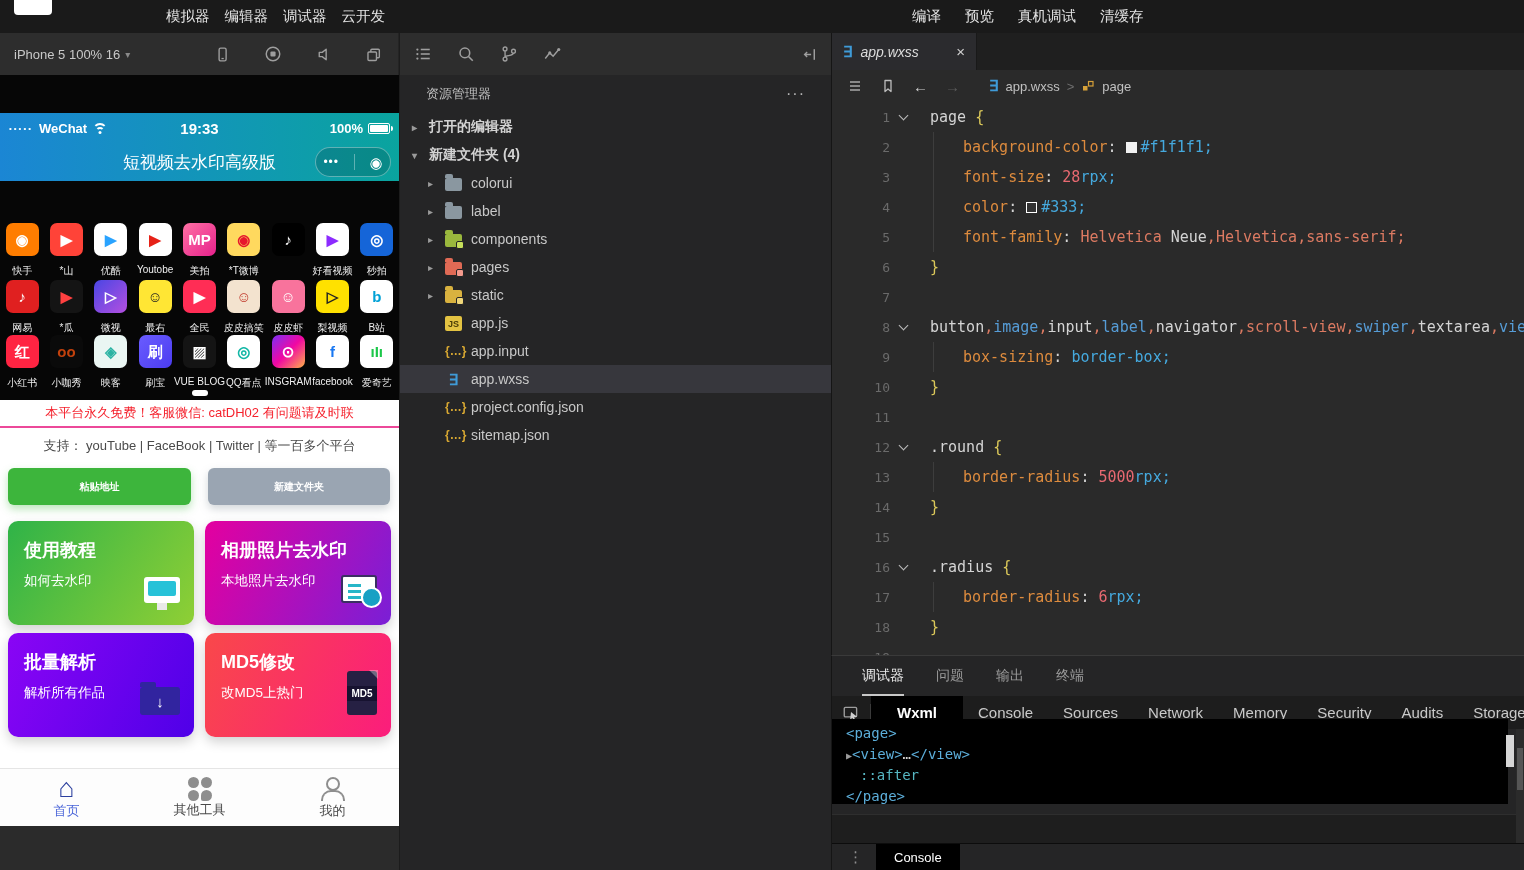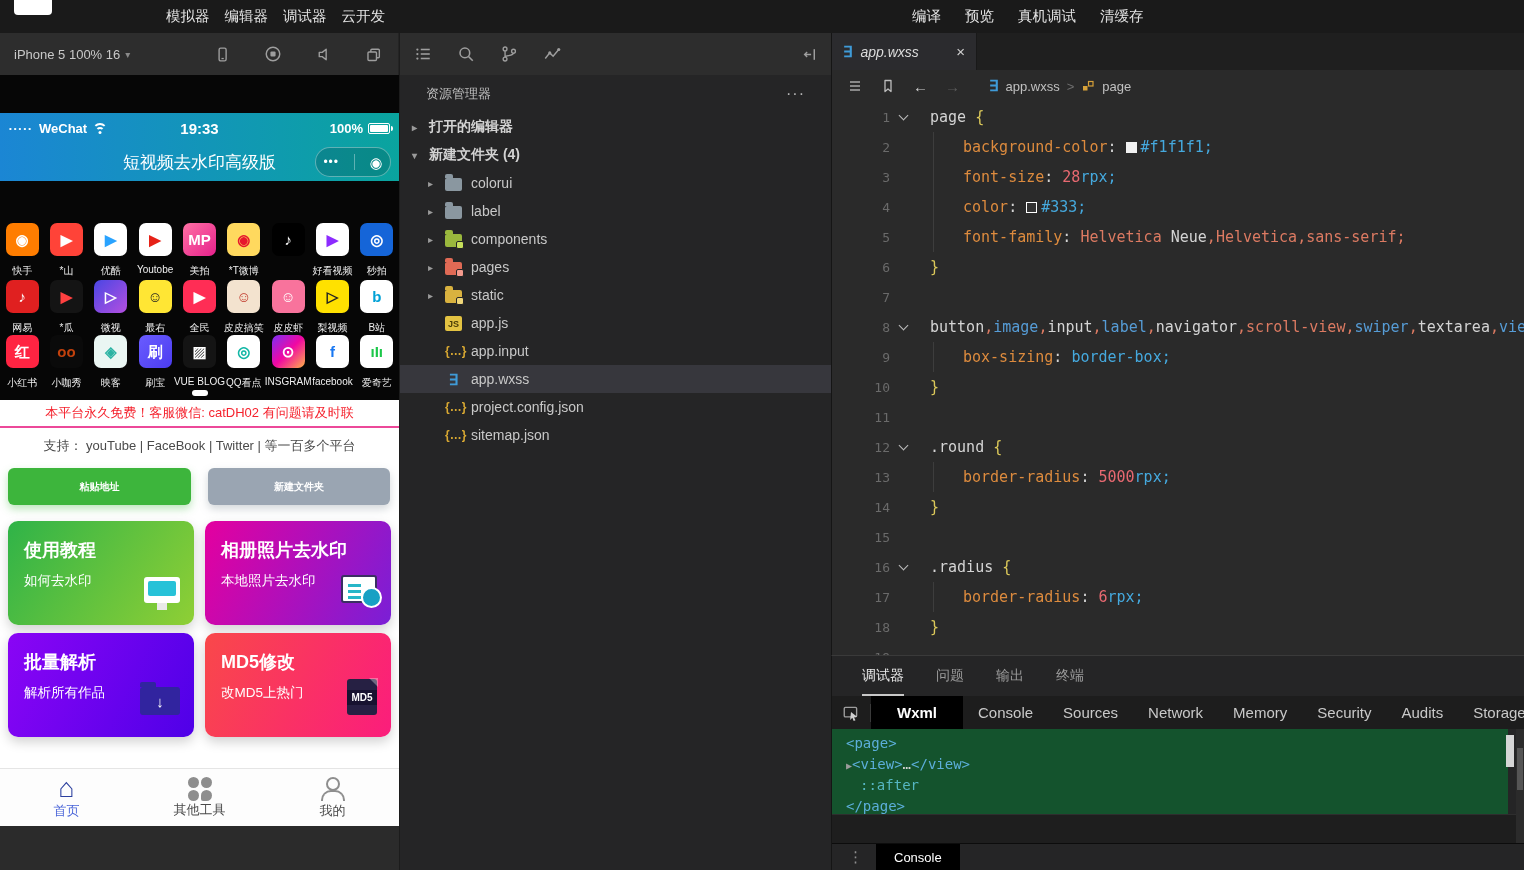--- a/index.html
+++ b/index.html
@@ -70,21 +70,21 @@
 .cs{margin:10px 0 0 16px;font-size:13.5px}
 .cic{position:absolute;right:14px;bottom:22px}
 .ic-monitor{width:36px;height:26px;background:#fff;border-radius:3px}
 .ic-monitor::before{content:"";position:absolute;left:4px;top:4px;width:28px;height:15px;background:#27c2d8;border-radius:2px}
 .ic-monitor::after{content:"";position:absolute;left:13px;bottom:-7px;width:10px;height:7px;background:#e9e9e9}
 .ic-photo{width:36px;height:28px;background:#fff;border-radius:3px;border:2px solid #3b2f63}
 .ic-photo::before{content:"";position:absolute;left:5px;top:7px;width:13px;height:2.5px;background:#28b6c8;box-shadow:0 6px 0 #28b6c8,0 12px 0 #28b6c8}
 .ic-photo::after{content:"";position:absolute;right:-7px;bottom:-7px;width:17px;height:17px;border-radius:50%;background:#17a0c4;border:2px solid #fff}
 .ic-folder{width:40px;height:28px;background:#31249f;border-radius:3px;display:flex;align-items:center;justify-content:center}
 .ic-folder::before{content:"";position:absolute;left:0;top:-5px;width:16px;height:5px;background:#31249f;border-radius:2px 2px 0 0}
-.ic-md5{width:30px;height:36px;background:#262043;border-radius:3px;display:flex;align-items:center;}
+.ic-md5{width:30px;height:44px;background:#262043;border-radius:3px;display:flex;align-items:center;}
 .ic-md5::before{content:"";position:absolute;right:-1px;top:-1px;width:0;height:0;border-style:solid;border-width:0 9px 9px 0;border-color:transparent #ffffff55 transparent transparent}
 .cictext{color:#fff;font-size:10px;font-weight:800}
 .ic-folder .cictext{font-size:15px}
 .ic-md5 .cictext{background:#171230;width:100%;text-align:center;padding:2px 0}
 
 #tabbar{position:absolute;left:0;top:693px;width:399px;height:58px;background:#fdfdfd;border-top:1px solid #e5e5e5;display:flex}
 .tbitem{flex:1;display:flex;flex-direction:column;align-items:center;justify-content:center;gap:1px}
 .tblabel{font-size:13px;color:#4a4a4a}
 .tbitem.active .tblabel{color:#4b66d9}
 .tb-home{font-size:27px;line-height:26px;color:#2b3f9e}
@@ -148,21 +148,21 @@
 
 .debug{position:absolute;left:831px;top:655px;width:693px;height:215px;background:#252526;border-left:1px solid #151515;border-top:1px solid #3a3a3a}
 #dtabs{height:40px;display:flex;align-items:flex-end;gap:32px;padding-left:30px;font-size:14px;color:#9a9a9a}
 .dtab{padding-bottom:9px;border-bottom:2px solid transparent}
 .dtab.active{color:#eaeaea;border-bottom-color:#c8c8c8}
 #devrow{height:33px;background:#1d1d1d;display:flex;align-items:center}
 .inspect{width:38px;display:flex;justify-content:center;flex:none}
 .vdiv{width:1px;height:18px;background:#3a3a3a;flex:none}
 .devtab{padding:0 15px;height:33px;display:flex;align-items:center;font-size:15px;color:#c9c9c9;white-space:nowrap}
 .devtab.active{background:#000;color:#fff;font-weight:700;padding:0 26px}
-#wxml{position:absolute;left:0;top:73px;right:16px;height:85px;background:#14532d;overflow:hidden;font-family:"DejaVu Sans Mono",monospace;font-size:14px;line-height:21px;padding:4px 0 0 14px}
+#wxml{position:absolute;left:0;top:63px;right:16px;height:85px;background:#000000;overflow:hidden;font-family:"DejaVu Sans Mono",monospace;font-size:14px;line-height:21px;padding:4px 0 0 14px}
 .wl{height:21px;white-space:pre}
 .wl.wind{padding-left:14px}
 .w-arrow{color:#9c9c9c;font-size:10px}
 .w-tag{color:#5caeda}
 .w-pln{color:#d4d4d4}
 .w-pseudo{color:#56b6c2}
 .dgap{position:absolute;left:0;top:158px;right:0;height:30px;background:#1e1e1e;border-top:1px solid #2e2e2e}
 .consolebar{position:absolute;left:0;right:0;bottom:0;height:27px;background:#252526;border-top:1px solid #0c0c0c;display:flex;align-items:center}
 .kebab{color:#8f8f8f;margin:0 13px 0 16px;font-size:15px}
 .cchip{background:#000;color:#fff;font-size:13px;height:27px;display:flex;align-items:center;padding:0 18px}

